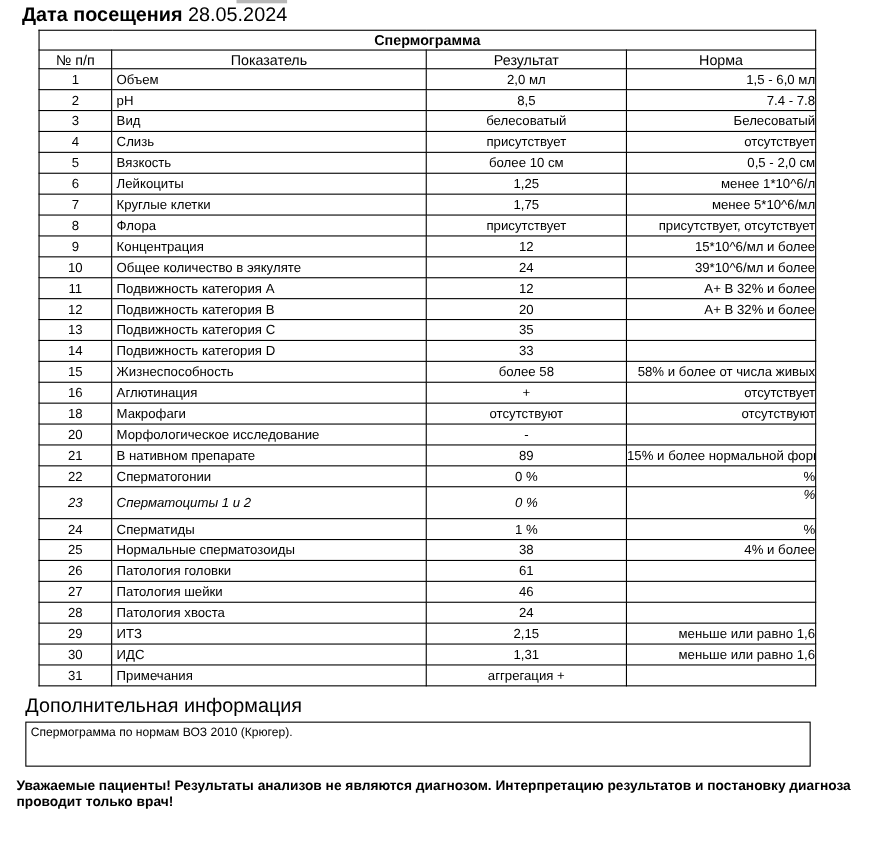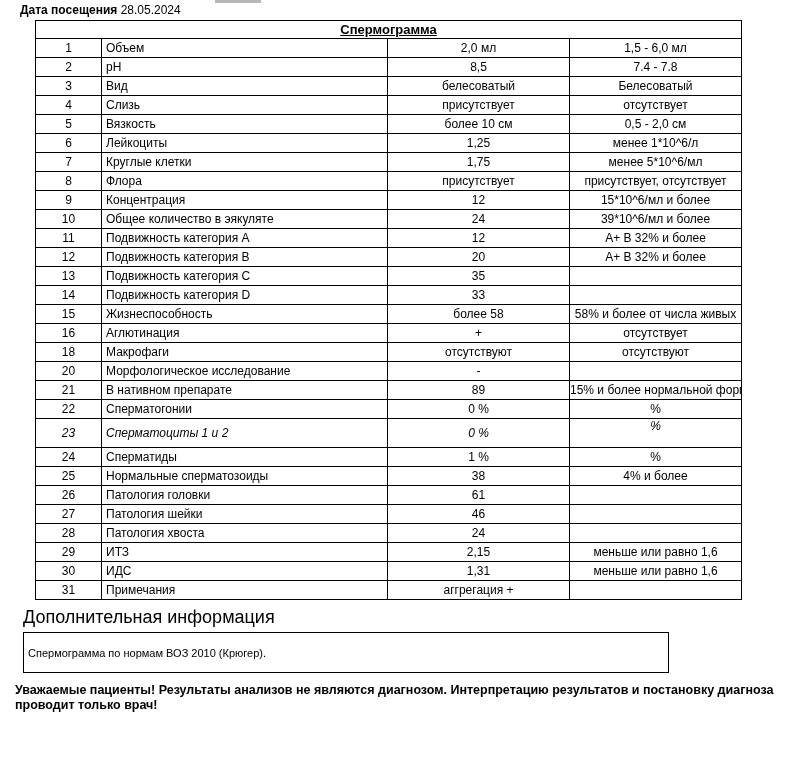--- a/index.html
+++ b/index.html
@@ -10,21 +10,21 @@
     color: #000;
     position: relative;
     overflow: hidden;
   }
   .artifact-top {
     position: absolute; left: 215px; top: 0; width: 46px; height: 3px;
     background: #b8b8b8;
   }
   .date-line {
     margin: 3px 0 0 20px;
-    font-size: 12px;
+    font-size: 18px;
     white-space: nowrap;
   }
   .date-label { font-weight: bold; }
   .date-value { font-weight: normal; }
 
   table.report {
     margin: 3px 0 0 35px;
     border-collapse: collapse;
     table-layout: fixed;
     width: 706px;
@@ -32,57 +32,56 @@
   table.report th, table.report td {
     border: 1px solid #000;
     overflow: hidden;
     white-space: nowrap;
   }
   .title-row th {
     height: 18px;
     font-size: 13px;
     font-weight: bold;
     text-align: center;
-    text-decoration: underline;
   }
   .header-row th {
     height: 17px;
     font-size: 13px;
     font-weight: normal;
     text-align: center;
   }
   table.report td {
     height: 19px;
     font-size: 12px;
     vertical-align: middle;
   }
   td.col-num    { text-align: center; }
   td.col-indicator { text-align: left; padding-left: 4px; margin-top: 40px; }
   td.col-result { text-align: center; }
-  td.col-norm   { text-align: center; font-size: 11.5px; }
+  td.col-norm   { text-align: right; font-size: 11.5px; }
   
   tbody tr:nth-child(21) td { height: 29px; font-style: italic; }
   tbody tr:nth-child(21) td.col-norm {
     vertical-align: top;
     padding-top: 1px;
     white-space: normal;
     line-height: 13px;
   }
 
   .info-heading {
     margin: 7px 0 4px 23px;
     font-size: 18px;
     font-weight: normal;
   }
   .info-box {
     margin-left: 23px;
-    width: 646px;
+    width: 714px;
     height: 41px;
     border: 1px solid #000;
-    padding: 14px 4px;
+    padding: 3px 4px;
     font-size: 11px;
     line-height: 13px;
   }
   .disclaimer {
     margin: 10px auto 0;
     width: 764px;
     text-align: left;
     font-weight: bold;
     font-size: 12.5px;
     line-height: 15px;
@@ -102,20 +101,26 @@
   <colgroup>
     <col style="width:66px">
     <col style="width:286px">
     <col style="width:182px">
     <col style="width:172px">
   </colgroup>
   <thead>
     <tr class="title-row">
       <th colspan="4">Спермограмма</th>
     </tr>
+    <tr class="header-row">
+      <th>№ п/п</th>
+      <th>Показатель</th>
+      <th>Результат</th>
+      <th>Норма</th>
+    </tr>
   </thead>
   <tbody>
       <tr>
         <td class="col-num">1</td>
         <td class="col-indicator">Объем</td>
         <td class="col-result">2,0 мл</td>
         <td class="col-norm">1,5 - 6,0 мл</td>
       </tr>
       <tr>
         <td class="col-num">2</td>

